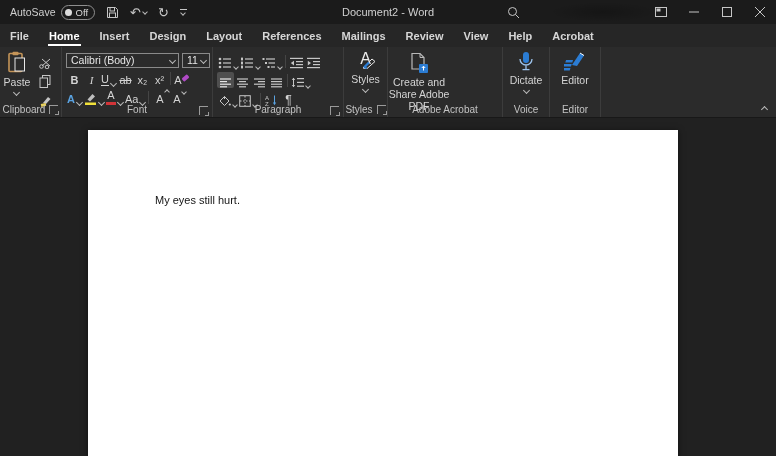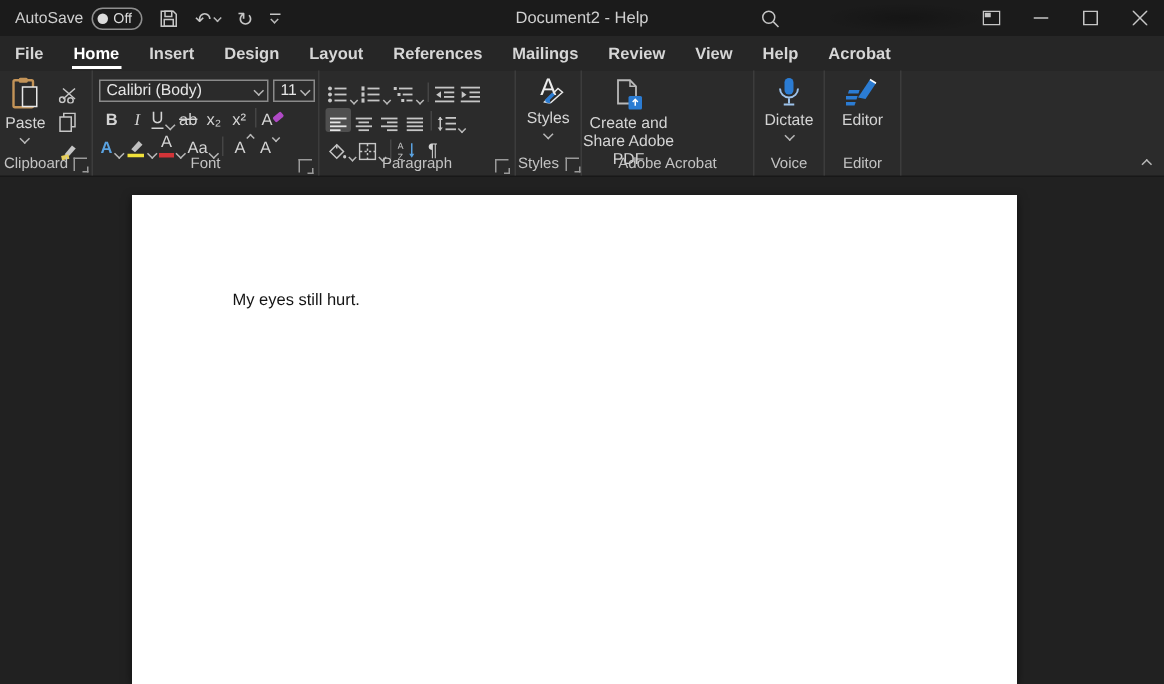--- a/index.html
+++ b/index.html
@@ -127,21 +127,21 @@
           <i class="chv tiny"></i>
       </span>
       <span class="tbtn">
         <span>↻</span>
       </span>
       <span class="tbtn qatmore">
         <span class="bar"></span>
         <i class="chv tiny"></i>
       </span>
     </div>
-    <div class="titletext">Document2 - Help</div>
+    <div class="titletext">Document2 - Word</div>
     <span class="searchbtn">
       <svg width="13" height="13" viewBox="0 0 13 13">
         <circle cx="5.5" cy="5.5" r="4" fill="none" stroke="#c6c6c6"></circle>
         <line x1="8.6" y1="8.6" x2="12" y2="12" stroke="#c6c6c6"></line>
       </svg>
     </span>
     <div class="smudge"></div>
     <div class="winctl">
       <span>
         <svg width="12" height="10" viewBox="0 0 12 10">

